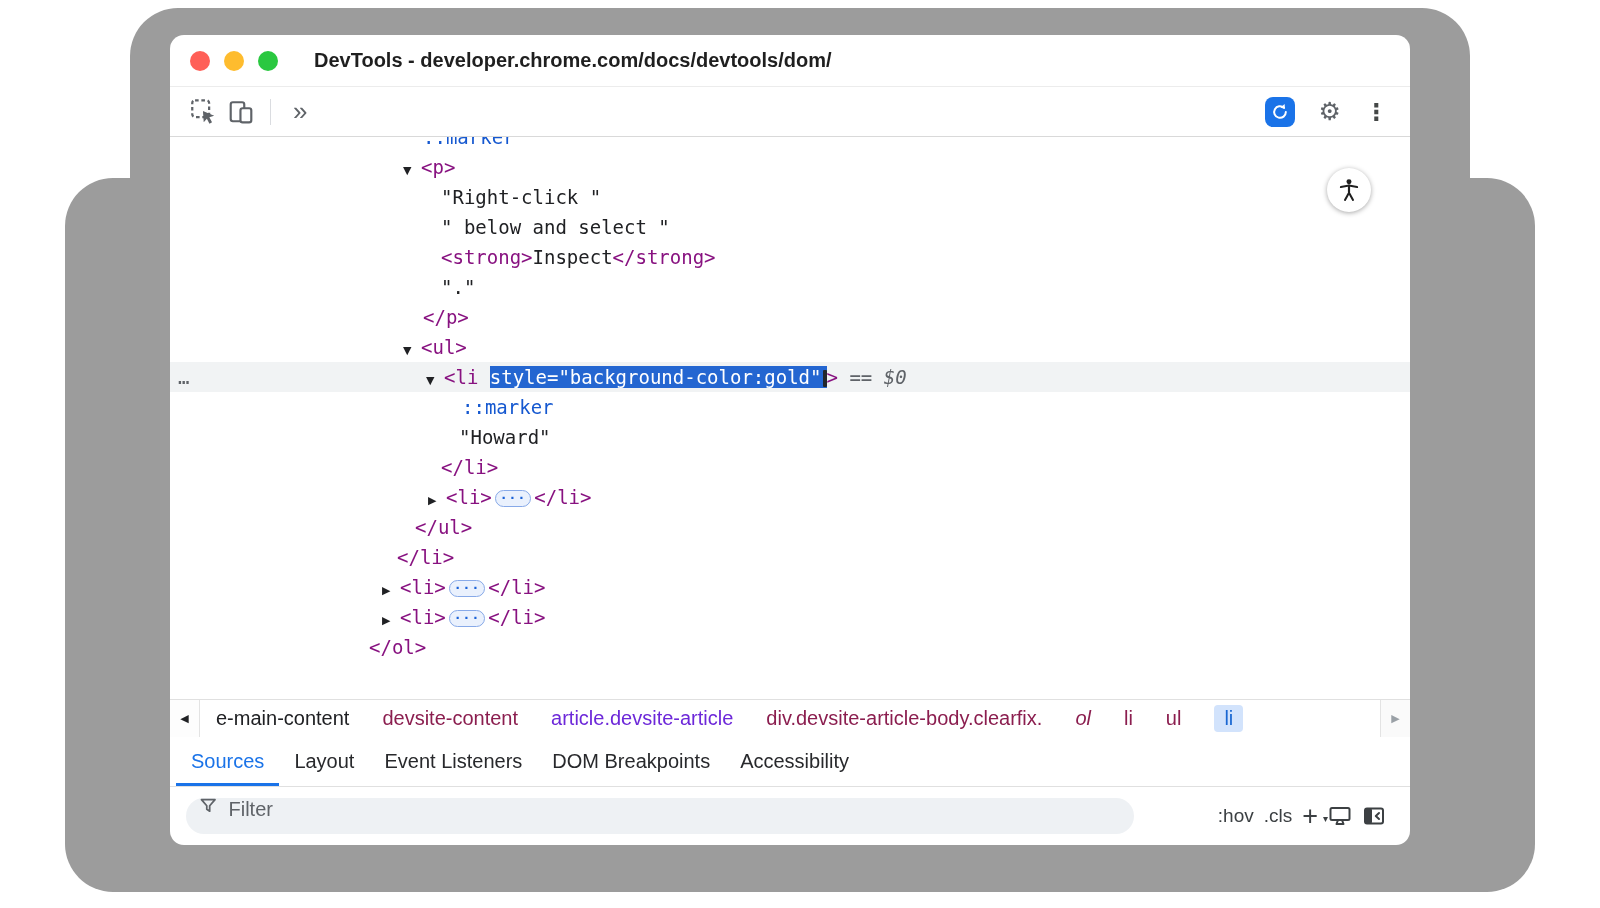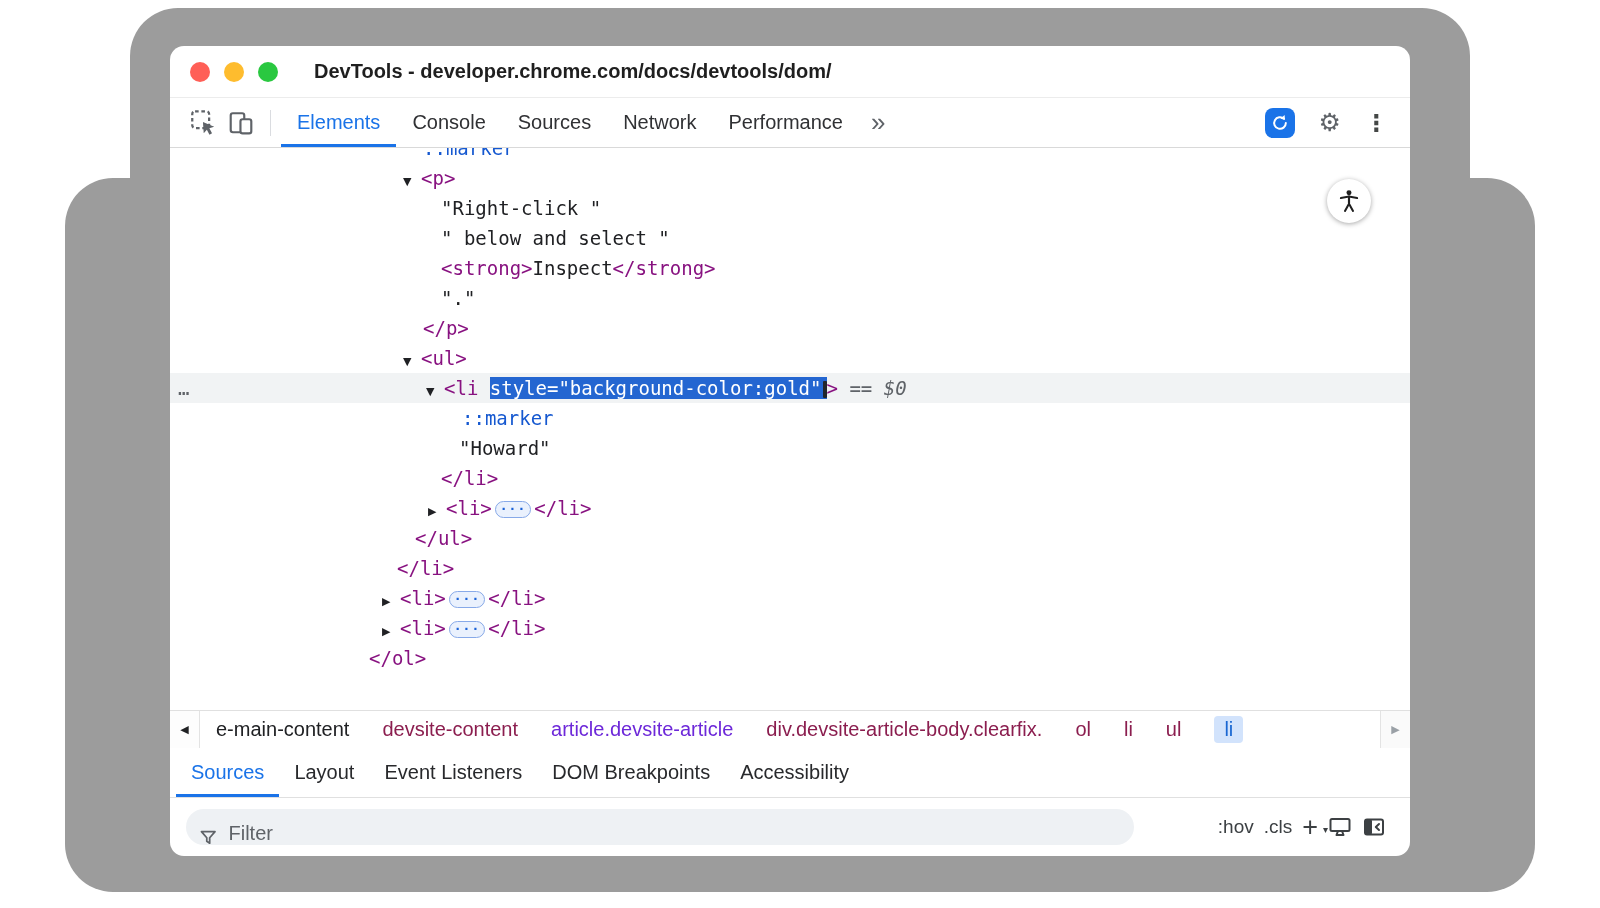--- a/index.html
+++ b/index.html
@@ -2,21 +2,21 @@
 <html style="--backdrop: #9c9c9c; --accent: #1a73e8; --tag: #881280; --pseudo: #1558d0; --sel-bg: #2466d1; --row-hl: #f1f3f4; --crumb-sel-bg: #d2e3fc; --crumb-sel-fg: #1967d2; --light-red: #ff5f57; --light-yellow: #febc2e; --light-green: #2ac840;"><head>
 <meta charset="utf-8">
 <style>
   *{box-sizing:border-box;margin:0;padding:0}
   html,body{width:1600px;height:908px}
   body{font-family:"Liberation Sans",sans-serif;background:#fff;position:relative;overflow:hidden}
 
   .backdrop-top{position:absolute;left:130px;top:8px;width:1340px;height:360px;background:var(--backdrop,#9c9c9c);border-radius:48px}
   .backdrop-bottom{position:absolute;left:65px;top:178px;width:1470px;height:714px;background:var(--backdrop,#9c9c9c);border-radius:48px}
 
-  .window{position:absolute;left:170px;top:46px;width:1240px;height:810px;background:#fff;border-radius:14px;display:flex;flex-direction:column;overflow:hidden}
+  .window{position:absolute;left:170px;top:35px;width:1240px;height:810px;background:#fff;border-radius:14px;display:flex;flex-direction:column;overflow:hidden}
 
   .titlebar{height:52px;display:flex;align-items:center;padding:0 20px;border-bottom:1px solid #ececec;flex:0 0 auto}
   .light{width:20px;height:20px;border-radius:50%;margin-right:14px}
   .light.red{background:var(--light-red,#ff5f57)}
   .light.yellow{background:var(--light-yellow,#febc2e)}
   .light.green{background:var(--light-green,#2ac840)}
   .title{margin-left:22px;font-size:20px;font-weight:bold;color:#1f1f1f}
 
   .toolbar{height:50px;display:flex;align-items:center;border-bottom:1px solid #d9d9d9;flex:0 0 auto;padding-left:14px}
   .icon-btn{width:30px;height:30px;display:flex;align-items:center;justify-content:center;margin:0 4px}
@@ -53,21 +53,21 @@
   .crumb-btn.right{border-left:1px solid #e3e3e3;color:#9aa0a6;background:#fafafa}
   .crumbs{display:flex;align-items:center;gap:33px;padding:0 16px;flex:1 1 auto;overflow:hidden;white-space:nowrap}
   .crumb{flex:0 0 auto}
   .crumb.selected{background:var(--crumb-sel-bg,#d2e3fc);color:var(--crumb-sel-fg,#1967d2) !important;border-radius:4px;padding:2px 10px}
 
   .paneltabs{height:50px;flex:0 0 auto;display:flex;align-items:stretch;border-bottom:1px solid #e0e0e0;padding-left:6px}
   .ptab{display:flex;align-items:center;padding:0 15px;font-size:20px;color:#28292c}
   .ptab.active{color:var(--accent,#1a73e8);box-shadow:inset 0 -3px 0 var(--accent,#1a73e8)}
 
   .filterbar{height:58px;flex:0 0 auto;display:flex;align-items:center;padding:0 16px}
-  .filter-pill{width:948px;height:36px;border-radius:18px;background:#eef1f4;display:flex;align-items:flex-end;padding:0 14px;gap:12px;flex:0 0 auto}
+  .filter-pill{width:948px;height:36px;border-radius:18px;background:#eef1f4;display:flex;align-items:flex-start;padding:0 14px;gap:12px;flex:0 0 auto}
   .filter-pill input{border:none;outline:none;background:transparent;font-size:20px;color:#3c4043;width:100%;font-family:"Liberation Sans",sans-serif}
   .filter-pill input::placeholder{color:#5f6368}
   .filter-right{margin-left:auto;display:flex;align-items:center;gap:10px;padding-right:8px;color:#3c4043;font-size:19px}
   .plus{font-size:27px;position:relative;line-height:20px}
   .plus .caret{position:absolute;right:-10px;bottom:-3px;font-size:10px;color:#3c4043;font-family:"DejaVu Sans",sans-serif}
   svg{display:block}
 </style>
 </head>
 <body>
 
@@ -90,27 +90,20 @@
         <path d="M11.5 11.5 L21.5 15.8 L17.2 17.2 L19.6 21.6 L17.3 22.8 L15 18.4 L12.2 21.6 Z" fill="#5f6368"></path>
       </svg>
     </div>
     <div class="icon-btn">
       <svg width="26" height="26" viewBox="0 0 24 24">
         <rect x="2.5" y="3" width="12.5" height="17.5" rx="2" fill="none" stroke="#5f6368" stroke-width="2"></rect>
         <rect x="11.5" y="8.5" width="10" height="13" rx="2" fill="#fff" stroke="#5f6368" stroke-width="2"></rect>
       </svg>
     </div>
     <div class="vdiv"></div>
-    <div class="tabs">
-        <div class="tab active">Elements</div>
-        <div class="tab">Console</div>
-        <div class="tab">Sources</div>
-        <div class="tab">Network</div>
-        <div class="tab">Performance</div>
-      </div>
     <div class="more-tabs">»</div>
     <div class="toolbar-right">
       <div class="badge">
         <svg width="20" height="20" viewBox="0 0 24 24">
           <path d="M19 12a7 7 0 1 1-2.2-5.1" fill="none" stroke="#fff" stroke-width="2.4" stroke-linecap="round"></path>
           <path d="M17.5 2.5 L18 8 L12.6 7 Z" fill="#fff"></path>
         </svg>
       </div>
       <div class="gear">⚙</div>
       <div class="kebab">⋮</div>
@@ -148,21 +141,21 @@
     </div>
   </div>
 
   <div class="crumbbar">
     <div class="crumb-btn left">◀</div>
     <div class="crumbs">
         <span class="crumb" style="color: rgb(32, 33, 36);">e-main-content</span>
         <span class="crumb" style="color: rgb(139, 30, 79);">devsite-content</span>
         <span class="crumb" style="color: #6d28d9;">article.devsite-article</span>
         <span class="crumb" style="color: rgb(139, 30, 79);">div.devsite-article-body.clearfix.</span>
-        <span class="crumb" style="color: rgb(139, 30, 79);">ol</span>
+        <span class="crumb" style="color: rgb(139, 30, 79); font-style: italic;">ol</span>
         <span class="crumb" style="color: rgb(139, 30, 79);">li</span>
         <span class="crumb" style="color: rgb(139, 30, 79);">ul</span>
         <span class="crumb selected" style="color: rgb(25, 103, 210);">li</span>
       </div>
     <div class="crumb-btn right">▶</div>
   </div>
 
   <div class="paneltabs">
       <div class="ptab active">Sources</div>
       <div class="ptab">Layout</div>

